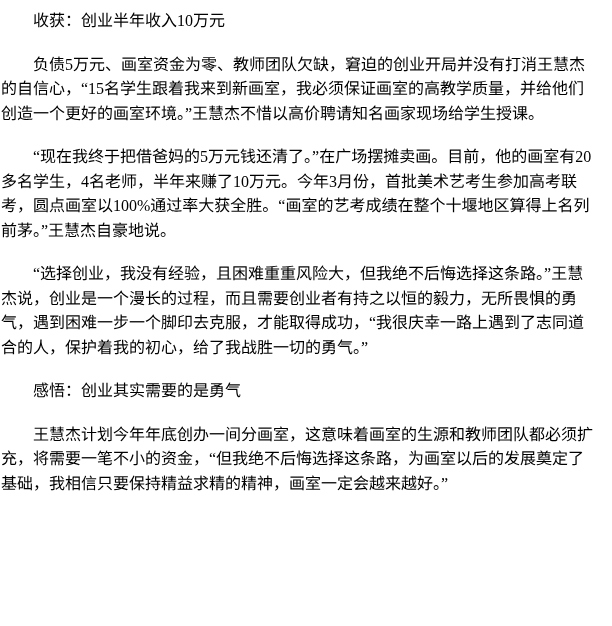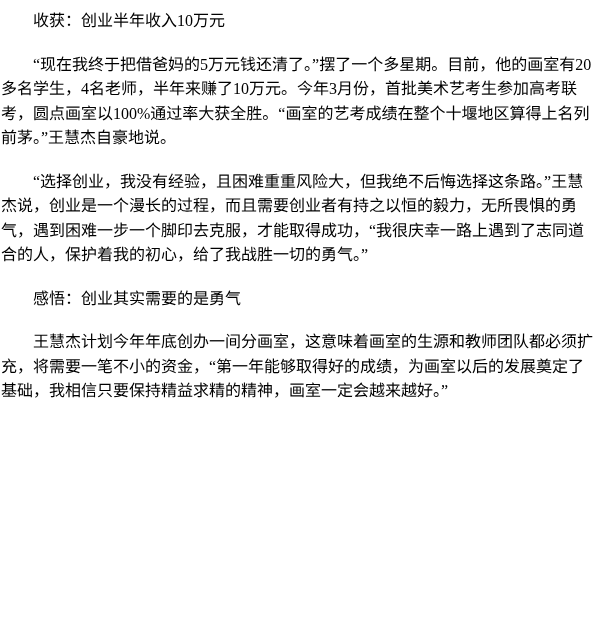--- a/index.html
+++ b/index.html
@@ -27,22 +27,23 @@
     text-indent: 2em;
     word-break: break-all;
   }
 </style>
 </head>
 <body>
 
 <div class="article">
   <p>收获：创业半年收入10万元</p>
 
+  <p>负债5万元、画室资金为零、教师团队欠缺，窘迫的创业开局并没有打消王慧杰的自信心，“15名学生跟着我来到新画室，我必须保证画室的高教学质量，并给他们创造一个更好的画室环境。”王慧杰不惜以高价聘请知名画家现场给学生授课。</p>
 
 
-  <p>“现在我终于把借爸妈的5万元钱还清了。”摆了一个多星期。目前，他的画室有20多名学生，4名老师，半年来赚了10万元。今年3月份，首批美术艺考生参加高考联考，圆点画室以100%通过率大获全胜。“画室的艺考成绩在整个十堰地区算得上名列前茅。”王慧杰自豪地说。</p>
+  <p>“现在我终于把借爸妈的5万元钱还清了。”在广场摆摊卖画。目前，他的画室有20多名学生，4名老师，半年来赚了10万元。今年3月份，首批美术艺考生参加高考联考，圆点画室以100%通过率大获全胜。“画室的艺考成绩在整个十堰地区算得上名列前茅。”王慧杰自豪地说。</p>
 
   <p>“选择创业，我没有经验，且困难重重风险大，但我绝不后悔选择这条路。”王慧杰说，创业是一个漫长的过程，而且需要创业者有持之以恒的毅力，无所畏惧的勇气，遇到困难一步一个脚印去克服，才能取得成功，“我很庆幸一路上遇到了志同道合的人，保护着我的初心，给了我战胜一切的勇气。”</p>
 
   <p>感悟：创业其实需要的是勇气</p>
 
-  <p>王慧杰计划今年年底创办一间分画室，这意味着画室的生源和教师团队都必须扩充，将需要一笔不小的资金，“第一年能够取得好的成绩，为画室以后的发展奠定了基础，我相信只要保持精益求精的精神，画室一定会越来越好。”</p>
+  <p>王慧杰计划今年年底创办一间分画室，这意味着画室的生源和教师团队都必须扩充，将需要一笔不小的资金，“但我绝不后悔选择这条路，为画室以后的发展奠定了基础，我相信只要保持精益求精的精神，画室一定会越来越好。”</p>
 </div>
 
 </body></html>

